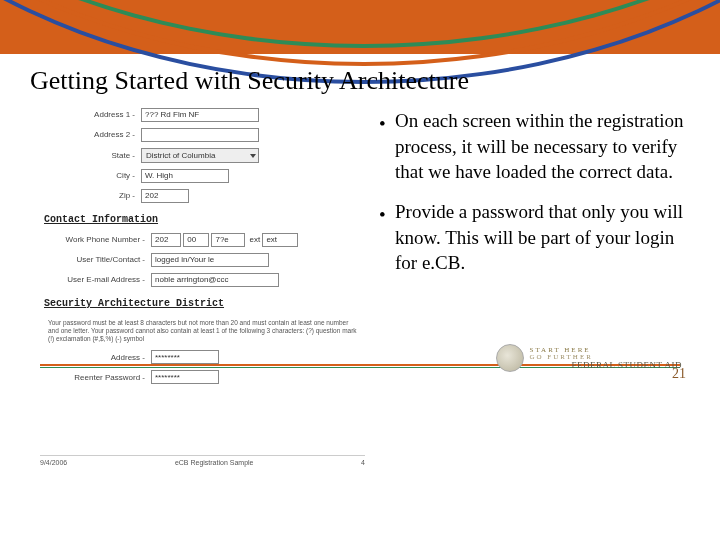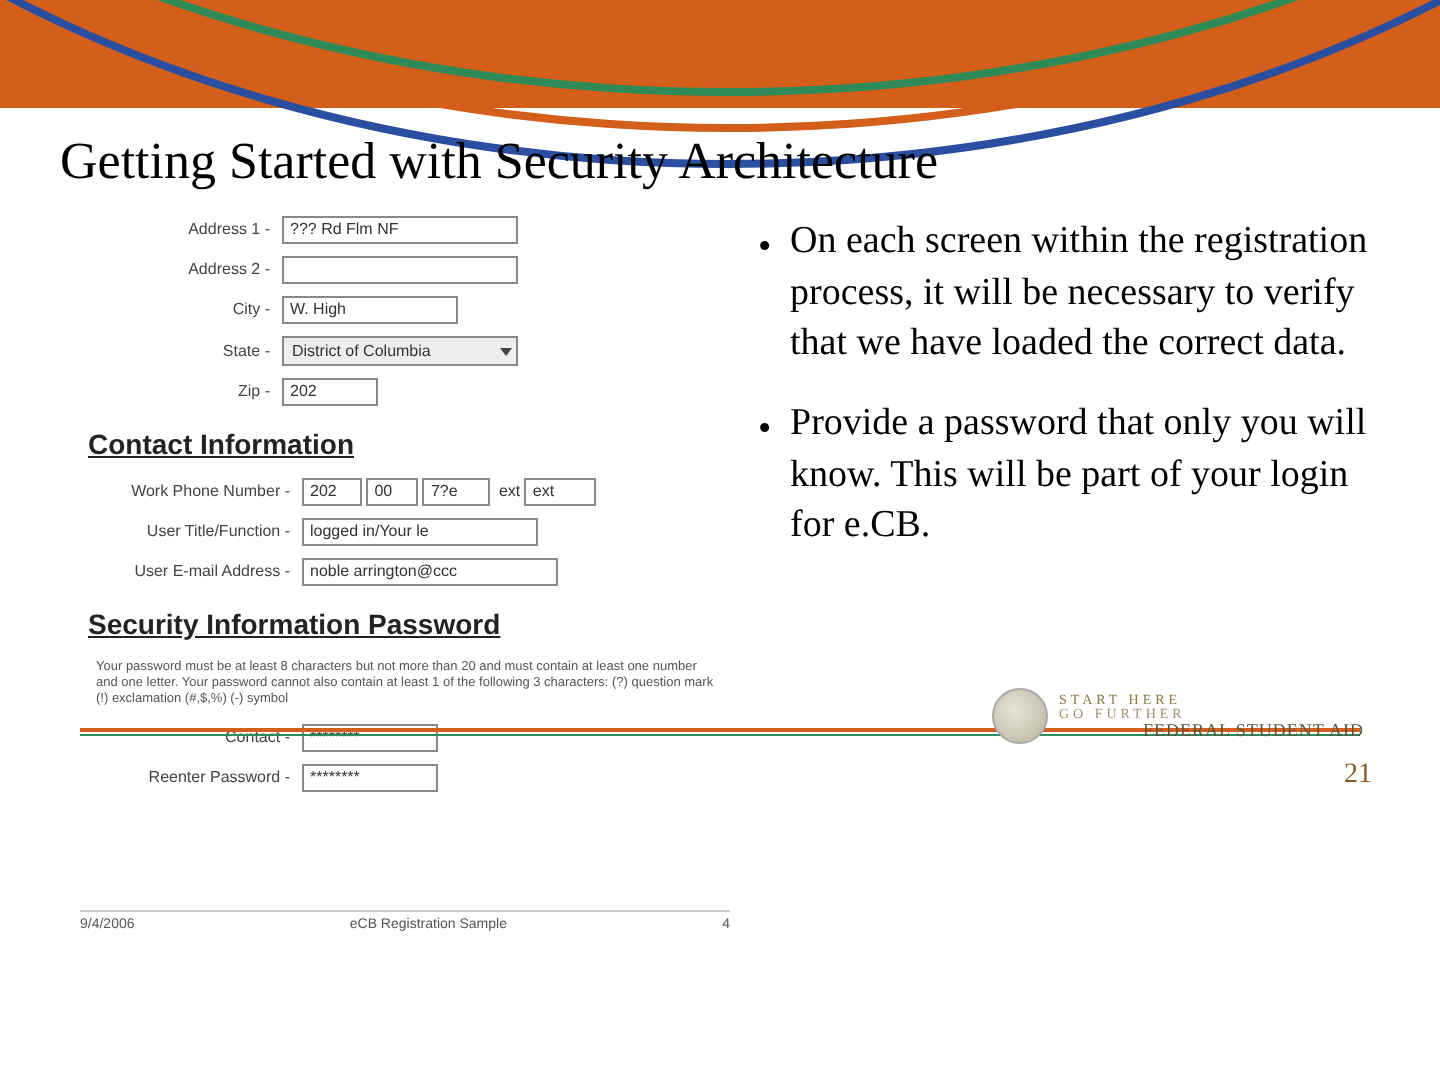--- a/index.html
+++ b/index.html
@@ -117,24 +117,25 @@
   }
   .fsel .tri {
     width: 0; height: 0;
     border-left: 3px solid transparent;
     border-right: 3px solid transparent;
     border-top: 4px solid #444;
     margin-left: 4px;
   }
   .sect-head {
     font-weight: bold;
-    font-size: 14px;
+    font-size: 10px;
     text-decoration: underline;
     margin: 10px 0 6px 4px;
     color: #222;
+    font-family: Liberation Mono, monospace;
   }
   .small-ext {
     font-size: 8px;
     color: #333;
     margin-left: 4px;
   }
   .pwd-note {
     font-size: 6.5px;
     color: #555;
     padding: 2px 8px 8px 8px;
@@ -199,21 +200,21 @@
     font-family: Georgia, serif;
     font-size: 8px;
     line-height: 1;
     color: #6b6651;
   }
   .fsa .l1 { letter-spacing: 2px; font-size: 7px; color: #8a7a47;}
   .fsa .l2 { letter-spacing: 2px; font-size: 7px; color: #a0926c;}
   .fsa .l3 { font-size: 9px; letter-spacing: 0.5px; color: #5a5542; padding-left: 42px;}
   .page-num {
     position: absolute;
-    bottom: 16px;
+    bottom: 30px;
     right: 34px;
     font-family: Georgia, serif;
     font-size: 14px;
     color: #8a5a2a;
   }
 </style>
 </head>
 <body>
 
 <div class="slide">
@@ -234,62 +235,62 @@
 
         <div class="frow">
           <div class="flabel">Address 1 -</div>
           <div class="fbox" style="width:110px">??? Rd Flm  NF</div>
         </div>
         <div class="frow">
           <div class="flabel">Address 2 -</div>
           <div class="fbox" style="width:110px"></div>
         </div>
         <div class="frow">
-          <div class="flabel">City -</div>
-          <div class="fbox" style="width:80px">W. High</div>
-        </div>
-        <div class="frow">
           <div class="flabel">State -</div>
           <div class="fsel" style="width:110px">
             <span>District of Columbia</span>
             <span class="tri"></span>
           </div>
+        </div>
+        <div class="frow">
+          <div class="flabel">City -</div>
+          <div class="fbox" style="width:80px">W. High</div>
         </div>
         <div class="frow">
           <div class="flabel">Zip -</div>
           <div class="fbox" style="width:40px">202</div>
         </div>
 
         <div class="sect-head">Contact Information</div>
 
         <div class="frow">
           <div class="flabel" style="width:105px">Work Phone Number -</div>
           <div class="fbox" style="width:22px">202</div>
           <span>&nbsp;</span>
           <div class="fbox" style="width:18px">00</div>
           <span>&nbsp;</span>
           <div class="fbox" style="width:26px">7?e</div>
           <span class="small-ext">ext</span>
           <span>&nbsp;</span>
           <div class="fbox" style="width:28px">ext</div>
         </div>
         <div class="frow">
-          <div class="flabel" style="width:105px">User Title/Function -</div>
+          <div class="flabel" style="width:105px">User Title/Contact -</div>
           <div class="fbox" style="width:110px">logged in/Your le</div>
         </div>
         <div class="frow">
           <div class="flabel" style="width:105px">User E-mail Address -</div>
           <div class="fbox" style="width:120px">noble arrington@ccc</div>
         </div>
 
-        <div class="sect-head">Security Information Password</div>
+        <div class="sect-head">Security Architecture District</div>
         <div class="pwd-note">Your password must be at least 8 characters but not more than 20 and must contain at least one number and one letter. Your password cannot also contain at least 1 of the following 3 characters: (?) question mark  (!) exclamation  (#,$,%)  (-) symbol</div>
 
         <div class="frow">
-          <div class="flabel" style="width:105px">Contact -</div>
+          <div class="flabel" style="width:105px">Address -</div>
           <div class="fbox" style="width:60px">********</div>
         </div>
         <div class="frow">
           <div class="flabel" style="width:105px">Reenter Password -</div>
           <div class="fbox" style="width:60px">********</div>
         </div>
 
         <div class="foot-row">
           <span>9/4/2006</span>
           <span>eCB Registration Sample</span>

